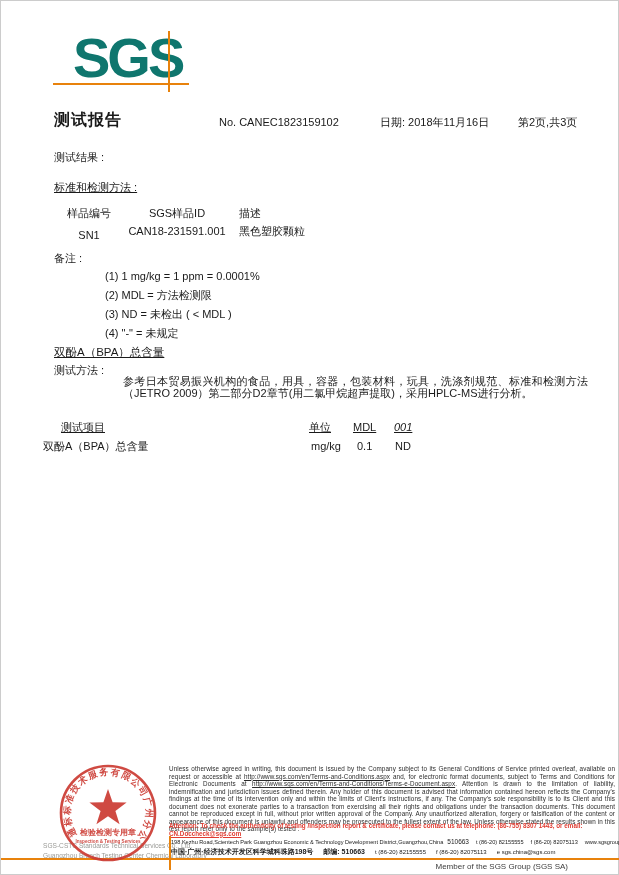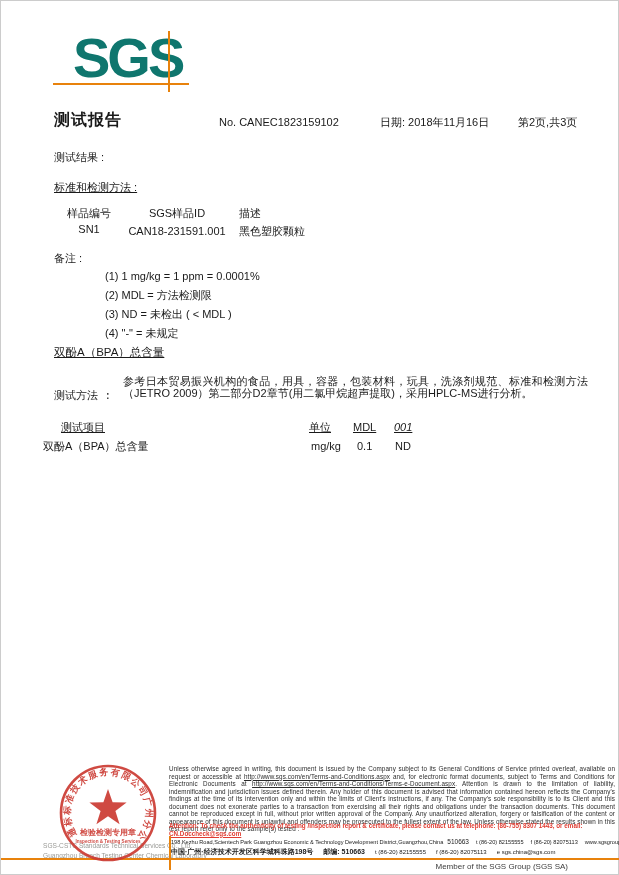--- a/index.html
+++ b/index.html
@@ -30,30 +30,30 @@
   .t11{font-size:11px;line-height:14px;}
   .bold{font-weight:normal;}
   .ul{text-decoration:underline;}
   .results-label{left:53px;top:149px;}
   .sample-heading{left:53px;top:179px;}
 
   .col-c{text-align:center;display:inline-block;}
   .s-h1{left:53px;top:205px;width:70px;}
   .s-h2{left:121px;top:205px;width:110px;}
   .s-h3{left:238px;top:205px;}
-  .s-r1{left:53px;top:221px;width:70px;text-align:center;}
+  .s-r1{left:53px;top:227px;width:70px;text-align:center;}
   .s-r2{left:121px;top:223px;width:110px;}
   .s-r3{left:238px;top:223px;}
 
   .remarks-label{left:53px;top:250px;}
   .note{left:104px;}
   .note1{top:268px;} .note2{top:287px;} .note3{top:306px;} .note4{top:325px;}
 
   .bpa-heading{left:53px;top:344px;font-size:11.5px;}
-  .method-label{left:53px;top:388px;font-family:Liberation Mono, monospace;}
+  .method-label{left:53px;top:362px;}
   .method-text{left:122px;top:374px;width:465px;line-height:12px;text-align:justify;}
 
   .r-h-item{left:60px;top:419px;}
   .r-h-unit{left:308px;top:419px;}
   .r-h-mdl{left:352px;top:419px;}
   .r-h-sample{left:393px;top:419px;font-style:italic;}
   .r-r-item{left:42px;top:438px;}
   .r-r-unit{left:310px;top:438px;}
   .r-r-mdl{left:356px;top:438px;}
   .r-r-value{left:394px;top:438px;}

